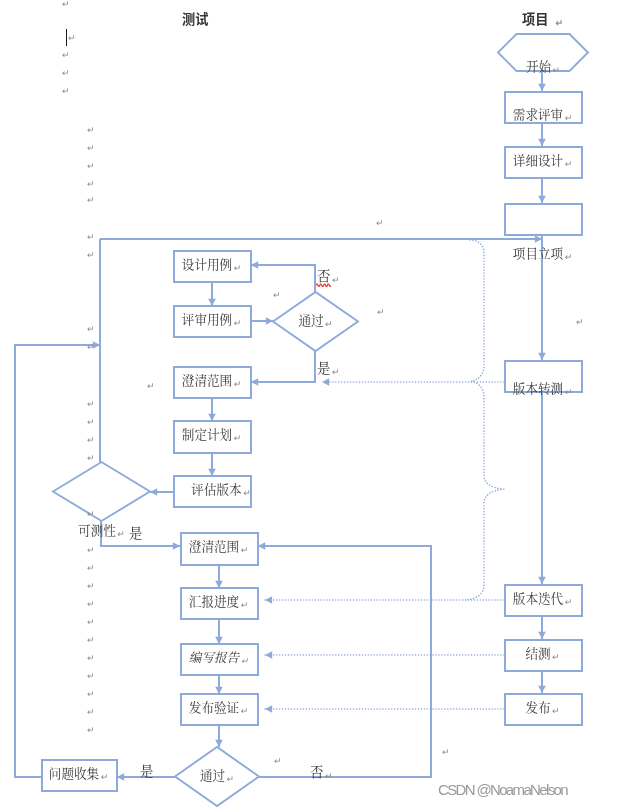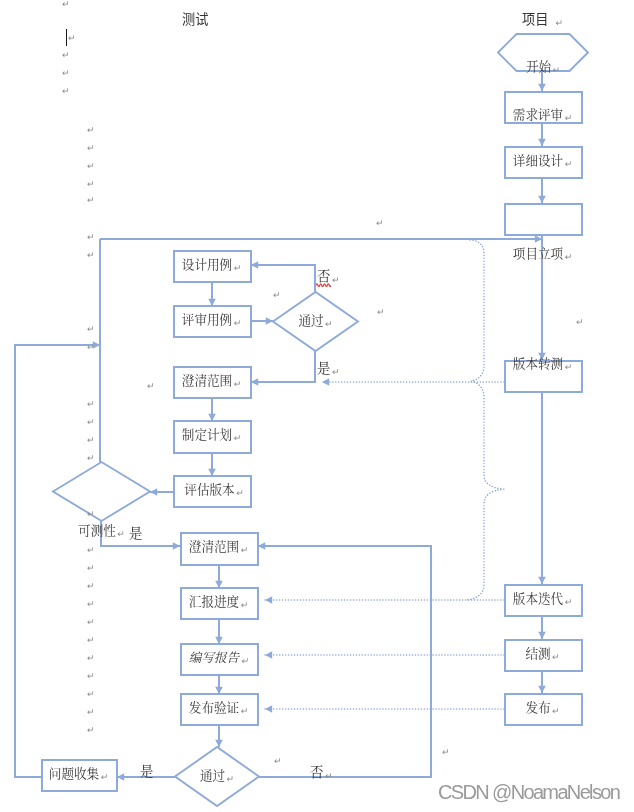--- a/index.html
+++ b/index.html
@@ -7,29 +7,29 @@
 *{-webkit-font-smoothing:antialiased;}
 body{width:634px;height:812px;overflow:hidden;
   font-family:"Noto Serif CJK SC","Noto Serif SC","Liberation Serif",serif;}
 
 .node-label,.edge-label,.heading,.pilcrow,.watermark{opacity:0.999;}
 #page{position:relative;width:634px;height:812px;background:#ffffff;overflow:hidden;isolation:isolate;}
 #page::after{content:"";position:absolute;left:0;top:0;width:1px;height:1px;mix-blend-mode:darken;pointer-events:none;}
 #diagram{position:absolute;left:0;top:0;width:634px;height:812px;}
 .node-label{position:absolute;white-space:nowrap;color:#3b3b3b;font-size:12.6px;line-height:1;
   font-family:"Noto Serif CJK SC","Noto Serif SC","Liberation Serif",serif;}
-.heading{position:absolute;white-space:nowrap;color:#333333;font-size:13.2px;font-weight:normal;
+.heading{position:absolute;white-space:nowrap;color:#333333;font-size:13.2px;font-weight:bold;
   font-family:"Noto Sans CJK SC","Noto Sans SC","Liberation Sans",sans-serif;}
 .edge-label{position:absolute;white-space:nowrap;color:#333333;font-size:13.4px;line-height:1;
   font-family:"Noto Serif CJK SC","Noto Serif SC","Liberation Serif",serif;}
 .ret{color:#8a8a8a;font-size:9px;position:relative;top:2px;margin-left:1.5px;
   font-family:"Liberation Sans",sans-serif;}
 .pilcrow{position:absolute;color:#8c8c8c;font-size:9px;line-height:1;
   font-family:"Liberation Sans",sans-serif;}
-.watermark{position:absolute;color:#9e9e9e;font-size:20px;letter-spacing:-1.65px;white-space:nowrap;
+.watermark{position:absolute;color:#9e9e9e;font-size:15px;letter-spacing:-1.65px;white-space:nowrap;
   font-family:"Liberation Sans",sans-serif;}
 .caret{position:absolute;background:#1a1a1a;width:1.2px;}
 .sq{position:relative;display:inline-block;}
 .squiggle{position:absolute;pointer-events:none;}
 </style>
 </head>
 <body>
 
 <div id="page">
   <div id="diagram">
@@ -109,29 +109,29 @@
         <rect x="181" y="694" width="77" height="31" fill="#ffffff" stroke="#8EAADB" stroke-width="2"></rect>
         <rect x="42" y="760" width="75" height="31" fill="#ffffff" stroke="#8EAADB" stroke-width="2"></rect>
         <polygon points="273,321.5 315.5,292 358,321.5 315.5,351" fill="#ffffff" stroke="#8EAADB" stroke-width="1.9"></polygon>
         <polygon points="53,491.5 101.5,462 150,491.5 101.5,521" fill="#ffffff" stroke="#8EAADB" stroke-width="1.9"></polygon>
         <polygon points="175,776.5 217,747 259,776.5 217,806" fill="#ffffff" stroke="#8EAADB" stroke-width="1.9"></polygon>
       </svg>
       <div class="node-label" style="left: 543px; top: 66px; transform: translate(-50%, -50%);"><span>开始</span><span class="ret">↵</span></div>
       <div class="node-label" style="left: 542.5px; top: 114px; transform: translate(-50%, -50%);"><span>需求评审</span><span class="ret">↵</span></div>
       <div class="node-label" style="left: 542.5px; top: 159.5px; transform: translate(-50%, -50%);"><span>详细设计</span><span class="ret">↵</span></div>
       <div class="node-label" style="left: 542.5px; top: 216.5px; transform: translate(-50%, -50%); margin-top: 36px;"><span>项目立项</span><span class="ret">↵</span></div>
-      <div class="node-label" style="left: 542.5px; top: 363px; transform: translate(-50%, -50%);"><span>版本转测</span><span class="ret">↵</span></div>
+      <div class="node-label" style="left: 542.5px; top: 388px; transform: translate(-50%, -50%);"><span>版本转测</span><span class="ret">↵</span></div>
       <div class="node-label" style="left: 542.5px; top: 597.5px; transform: translate(-50%, -50%);"><span>版本迭代</span><span class="ret">↵</span></div>
       <div class="node-label" style="left: 542.5px; top: 652.5px; transform: translate(-50%, -50%);"><span>结测</span><span class="ret">↵</span></div>
       <div class="node-label" style="left: 542.5px; top: 706.5px; transform: translate(-50%, -50%);"><span>发布</span><span class="ret">↵</span></div>
       <div class="node-label" style="left: 211.5px; top: 263.5px; transform: translate(-50%, -50%);"><span>设计用例</span><span class="ret">↵</span></div>
       <div class="node-label" style="left: 211.5px; top: 318.5px; transform: translate(-50%, -50%);"><span>评审用例</span><span class="ret">↵</span></div>
       <div class="node-label" style="left: 211.5px; top: 379.5px; transform: translate(-50%, -50%);"><span>澄清范围</span><span class="ret">↵</span></div>
       <div class="node-label" style="left: 211.5px; top: 434px; transform: translate(-50%, -50%);"><span>制定计划</span><span class="ret">↵</span></div>
-      <div class="node-label" style="left: 214px; top: 488.5px; transform: translate(-50%, -50%);"><span>评估版本</span><span class="ret">↵</span></div>
+      <div class="node-label" style="left: 221px; top: 488.5px; transform: translate(-50%, -50%);"><span>评估版本</span><span class="ret">↵</span></div>
       <div class="node-label" style="left: 218.5px; top: 546px; transform: translate(-50%, -50%);"><span>澄清范围</span><span class="ret">↵</span></div>
       <div class="node-label" style="left: 218.5px; top: 600.5px; transform: translate(-50%, -50%);"><span>汇报进度</span><span class="ret">↵</span></div>
       <div class="node-label" style="left: 218.5px; top: 656.5px; transform: translate(-50%, -50%); font-style: italic;"><span>编写报告</span><span class="ret">↵</span></div>
       <div class="node-label" style="left: 218.5px; top: 706.5px; transform: translate(-50%, -50%);"><span>发布验证</span><span class="ret">↵</span></div>
       <div class="node-label" style="left: 78.5px; top: 772.5px; transform: translate(-50%, -50%);"><span>问题收集</span><span class="ret">↵</span></div>
       <div class="node-label" style="left: 315.5px; top: 319.5px; transform: translate(-50%, -50%);"><span>通过</span><span class="ret">↵</span></div>
       <div class="node-label" style="left: 101.5px; top: 489.5px; transform: translate(-50%, -50%); margin-top: 40px;"><span>可测性</span><span class="ret">↵</span></div>
       <div class="node-label" style="left: 217px; top: 774.5px; transform: translate(-50%, -50%);"><span>通过</span><span class="ret">↵</span></div>
       <svg class="squiggle" width="15" height="5" viewBox="0 0 15 5" style="left: 316px; top: 281.5px;">
         <path d="M0,3.2 Q0.95,0.6 1.9,3.2 T3.8,3.2 T5.7,3.2 T7.6,3.2 T9.5,3.2 T11.4,3.2 T13.3,3.2 T15.2,3.2" fill="none" stroke="#e04242" stroke-width="1.3"></path>

